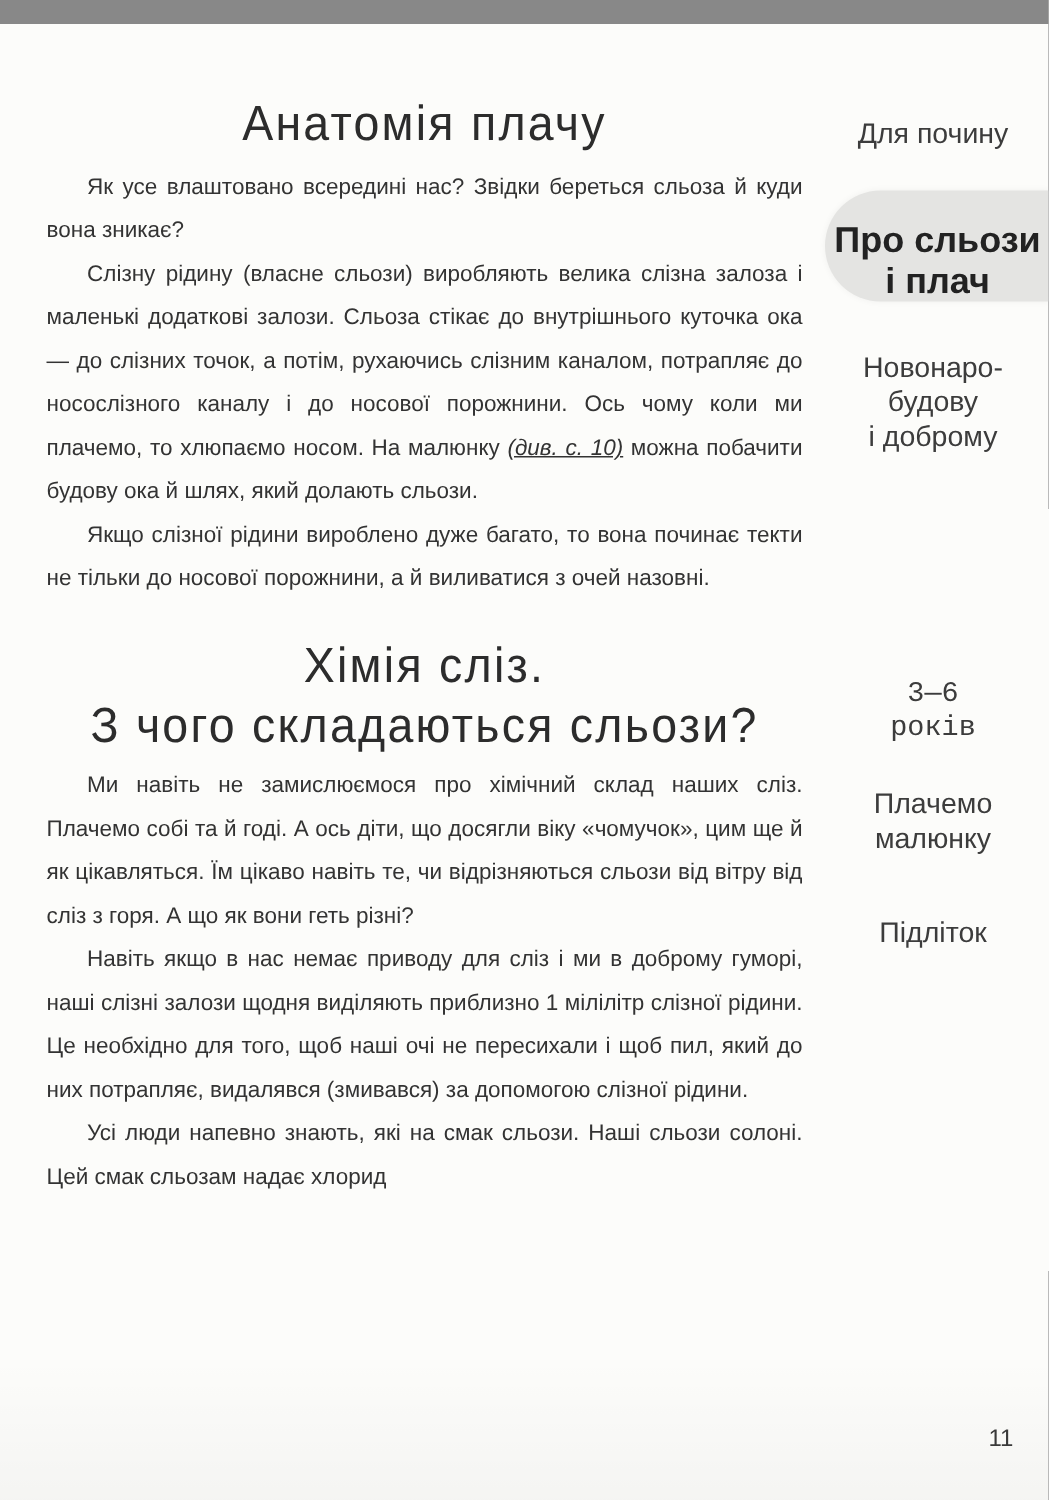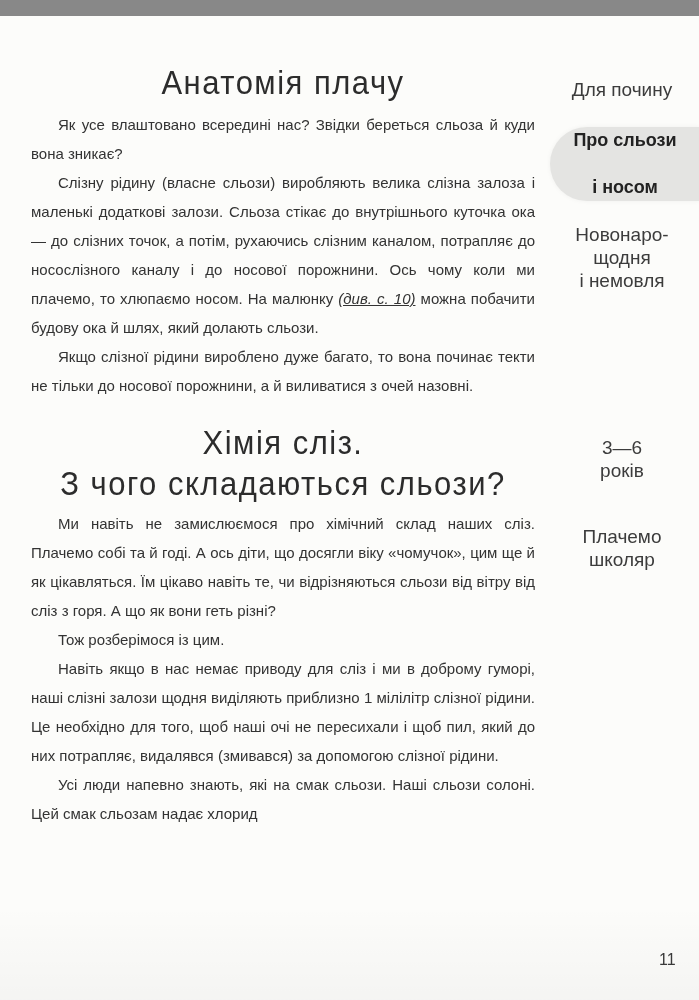--- a/index.html
+++ b/index.html
@@ -56,30 +56,30 @@
   }
   .tab-pill{
     position:absolute;
     left:5px; right:-1px; width:auto;
     top:111px; height:74px;
     background:#e4e4e2;
     border-radius:38px 0 0 38px;
     box-shadow:0 0 5px rgba(0,0,0,0.05);
     display:flex;
     flex-direction:column;
-    justify-content:space-between;
+    justify-content:flex-end;
     font-weight:bold;
-    font-size:18px;
+    font-size:24px;
     line-height:27px;
     color:#222222;
   }
   .t0{top:62px;}
-  .t2{top:207px;}
+  .t2{top:218px;}
   .t3{top:333px;}
-  .t4{top:420px;}
+  .t4{top:435px;font-family:Liberation Mono, monospace;}
   .t5{top:509px;}
   .t6{top:595px;}
   .t7{top:664px;}
   
   .page-number{
     position:absolute;
     left:659px; top:935px;
     font-size:16px;
     color:#3a3a3a;
   }
@@ -102,55 +102,57 @@
     <p class="body-par first-par">Як усе влаштовано всередині нас? Звідки береться сльоза й куди вона зникає?</p>
 
     <p class="body-par"><span>Слізну рідину (власне сльози) виробляють велика слізна залоза і маленькі додаткові залози. Сльоза стікає до внутрішнього куточка ока — до слізних точок, а потім, рухаючись слізним каналом, потрапляє до носослізного каналу і до носової порожнини. Ось чому коли ми плачемо, то хлюпаємо носом. На малюнку </span><span class="italic">(див. с. 10)</span><span> можна побачити будову ока й шлях, який долають сльози.</span></p>
 
     <p class="body-par">Якщо слізної рідини вироблено дуже багато, то вона починає текти не тільки до носової порожнини, а й виливатися з очей назовні.</p>
 
     <h2 class="display-heading h2"><span>Хімія сліз.</span><br><span>З чого складаються сльози?</span></h2>
 
     <p class="body-par after-heading">Ми навіть не замислюємося про хімічний склад наших сліз. Плачемо собі та й годі. А ось діти, що досягли віку «чомучок», цим ще й як цікавляться. Їм цікаво навіть те, чи відрізняються сльози від вітру від сліз з горя. А що як вони геть різні?</p>
 
-    <p class="body-par">Тож розберімося із цим.</p>
 
     <p class="body-par">Навіть якщо в нас немає приводу для сліз і ми в доброму гуморі, наші слізні залози щодня виділяють приблизно 1 мілілітр слізної рідини. Це необхідно для того, щоб наші очі не пересихали і щоб пил, який до них потрапляє, видалявся (змивався) за допомогою слізної рідини.</p>
 
     <p class="body-par">Усі люди напевно знають, які на смак сльози. Наші сльози солоні. Цей смак сльозам надає хлорид</p>
   </div>
 
   <div class="sidebar">
 
     <div class="tab t0">
       <span>Для почину</span>
     </div>
 
     <div class="tab tab-pill">
       <span>Про сльози</span>
-      <span>і носом</span>
+      <span>і плач</span>
     </div>
 
     <div class="tab t2">
       <span>Новонаро-</span><br>
-      <span>щодня</span><br>
-      <span>і немовля</span>
+      <span>будову</span><br>
+      <span>і доброму</span>
     </div>
 
 
     <div class="tab t4">
       <span>3—6</span><br>
       <span>років</span>
     </div>
 
     <div class="tab t5">
       <span>Плачемо</span><br>
-      <span>школяр</span>
+      <span>малюнку</span>
     </div>
 
+    <div class="tab t6">
+      <span>Підліток</span>
+    </div>
 
   </div>
 
   <div class="page-number">11</div>
 
   <div class="scan-shadow"></div>
 
 </div>
 
 </body></html>

